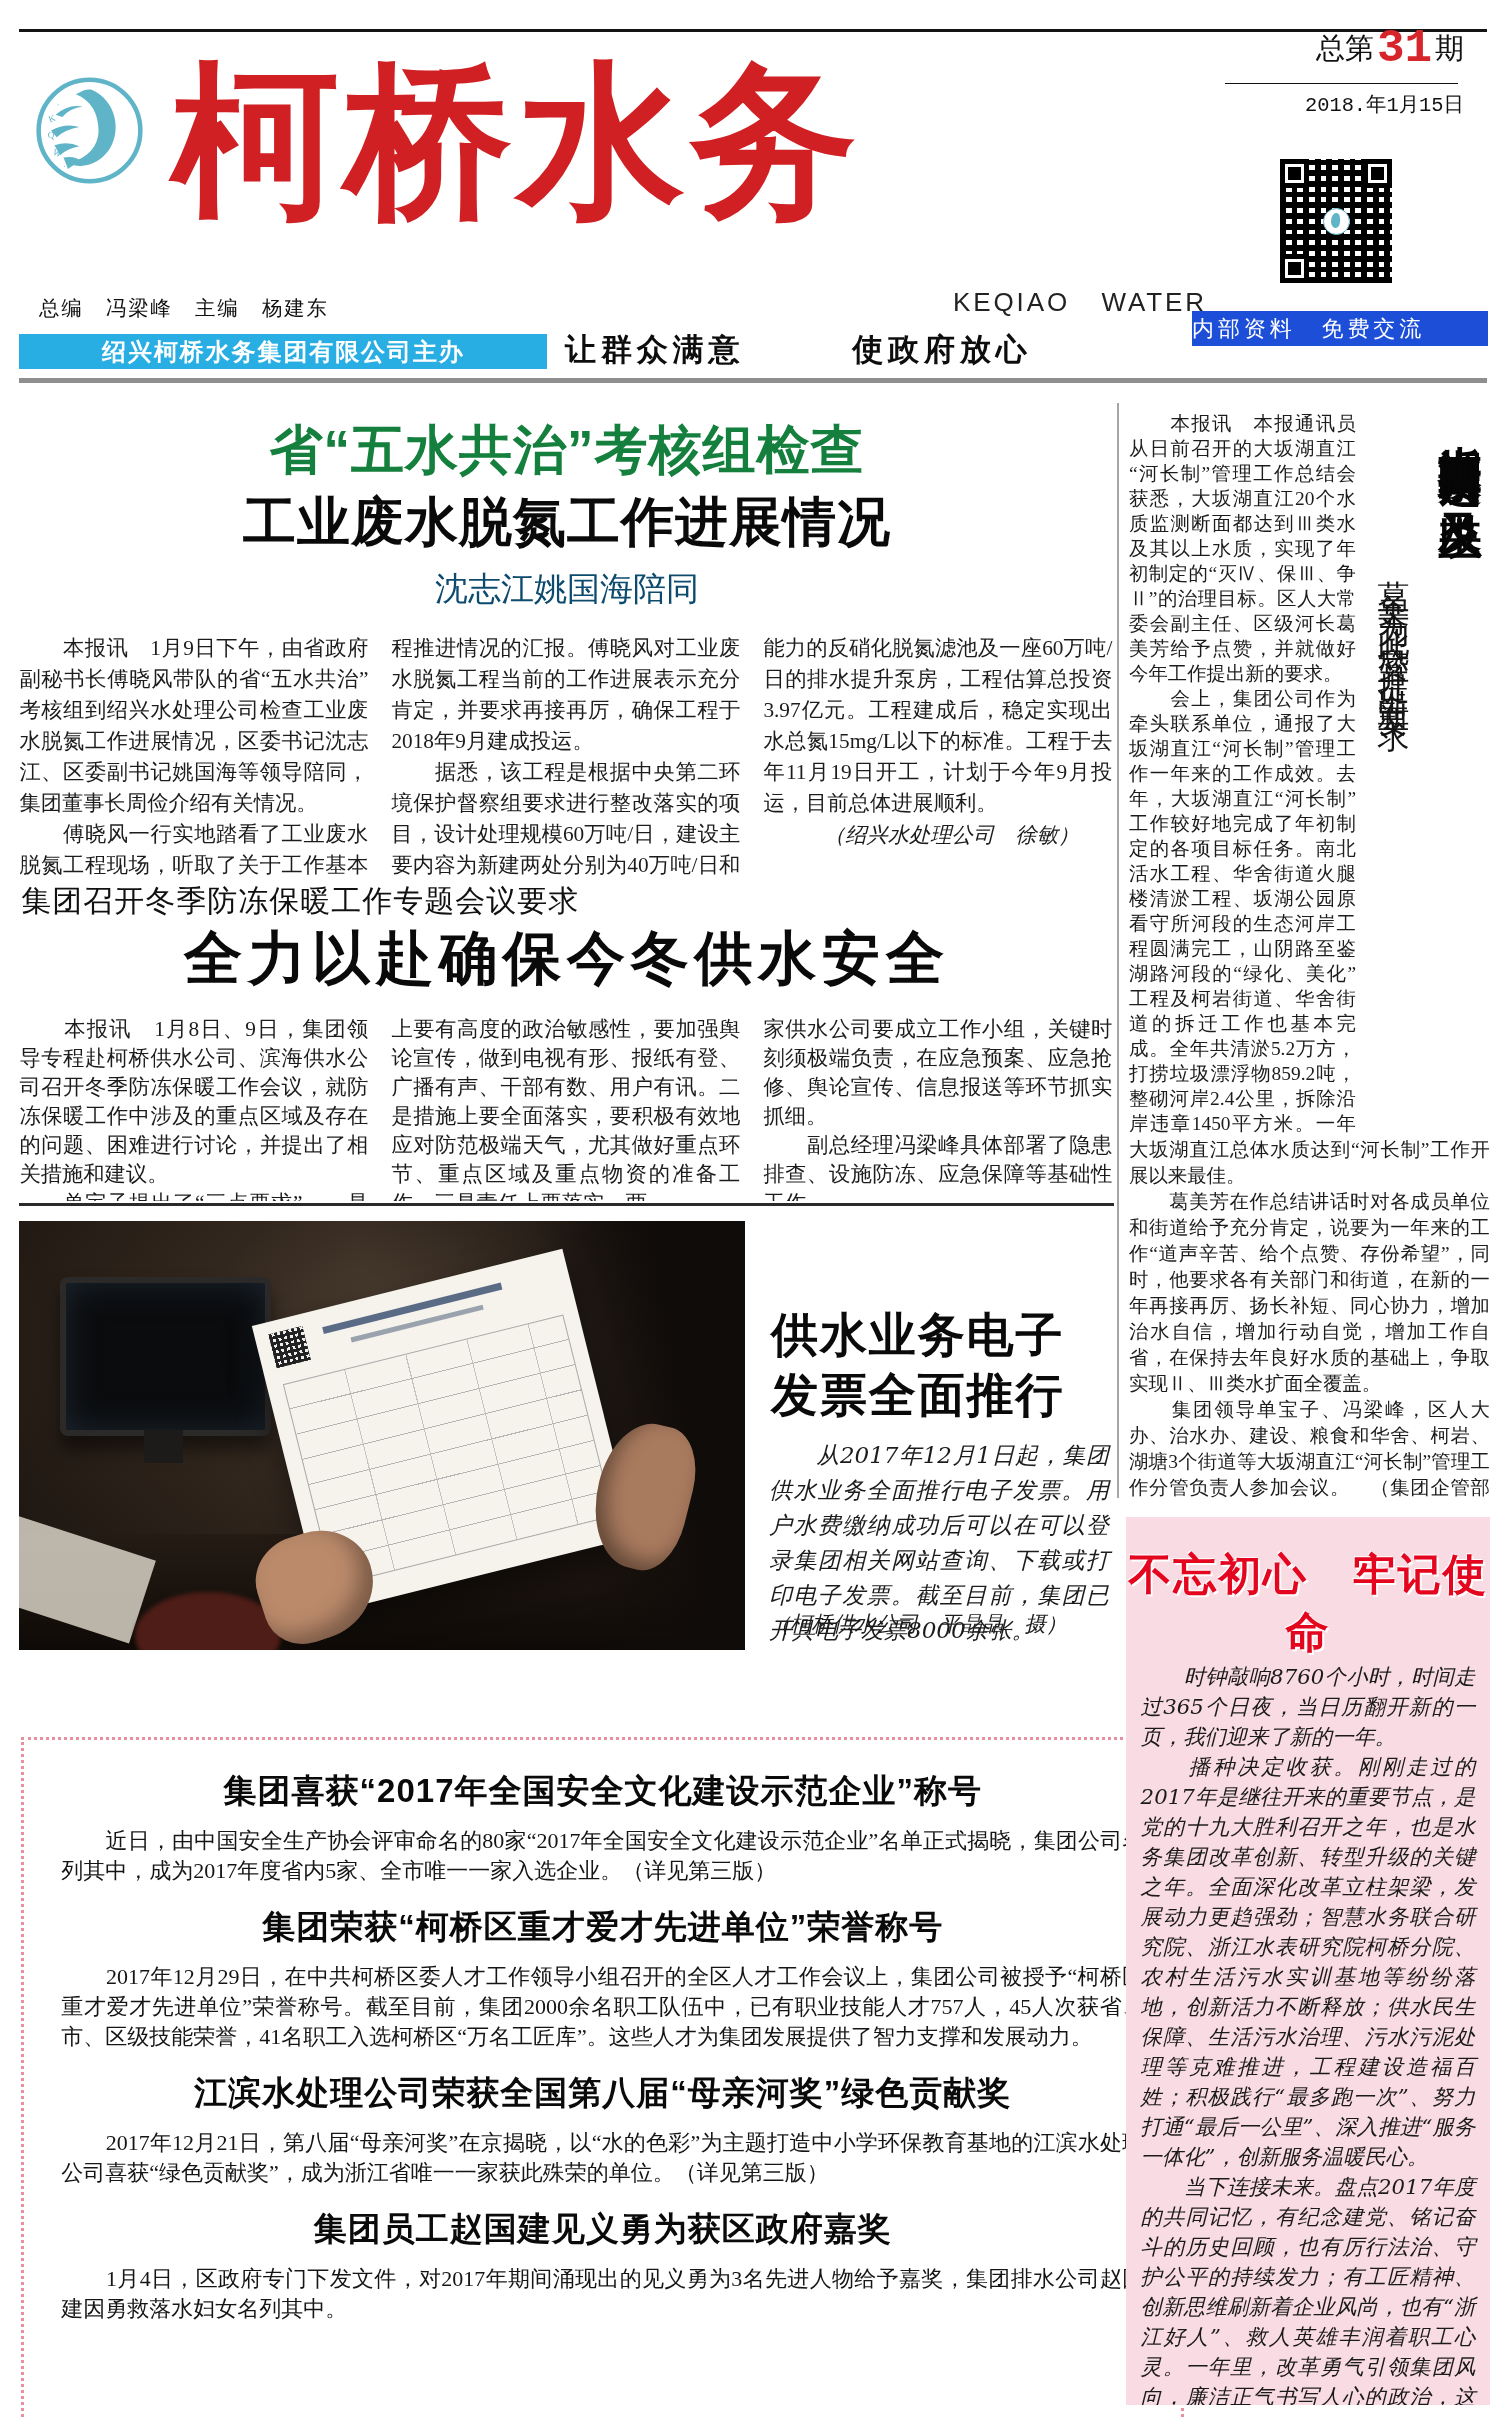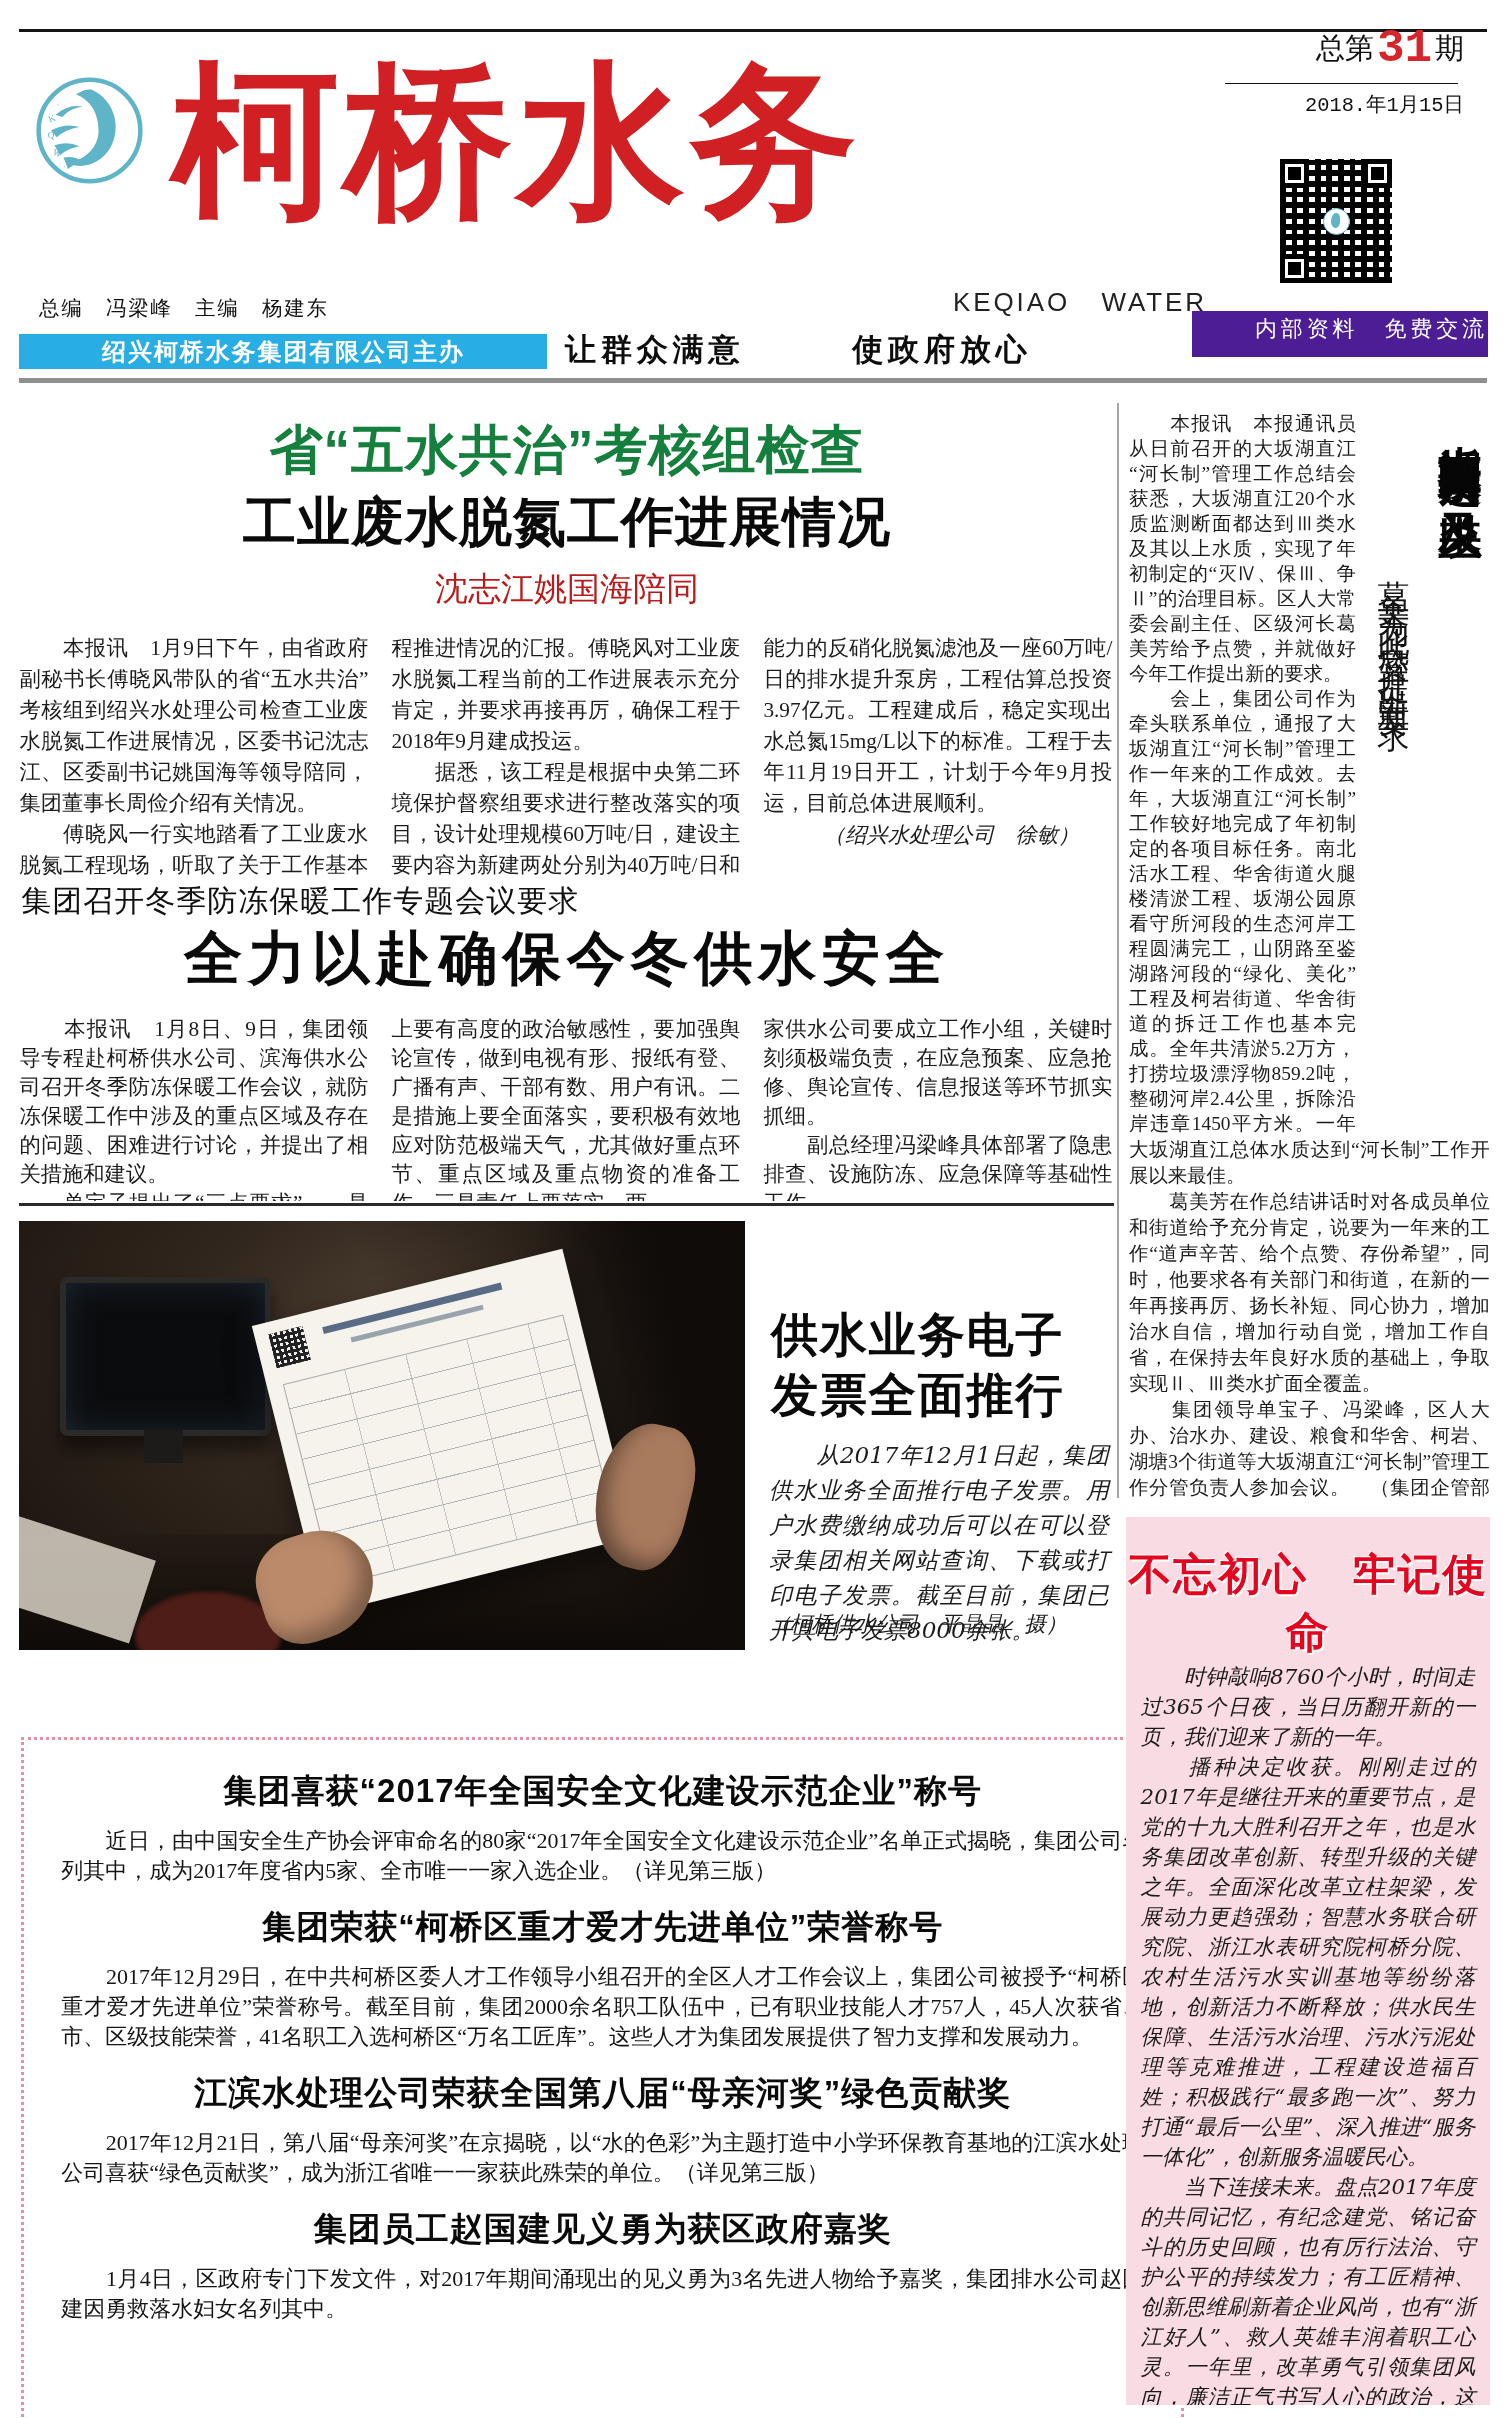--- a/index.html
+++ b/index.html
@@ -28,31 +28,31 @@
         background-image:
           repeating-linear-gradient(0deg, #000 0 5.8px, transparent 5.8px 10.7px),
           repeating-linear-gradient(90deg, #000 0 5.8px, #fff 5.8px 11.6px); }
   .qr .finder { position:absolute; width:29px; height:29px; background:#fff; border:5.8px solid #000; box-sizing:border-box; }
   .qr .finder::before { content:""; position:absolute; inset:2.9px; background:#000; }
   .qr .f-tl { left:0; top:0; } .qr .f-tr { right:0; top:0; } .qr .f-bl { left:0; bottom:0; }
   .qr .center-logo { position:absolute; left:43px; top:49px; width:25px; height:25px; border-radius:50%;
                      background:#fff; border:1.9px solid #5fb4c7; }
   .qr .center-logo::before { content:""; position:absolute; left:6.8px; top:3.9px; width:9.7px; height:15.5px;
                      background:#5fb4c7; border-radius:60% 40% 50% 50%; }
-  .neibu { left:1192px; top:311px; width:296px; height:46px; line-height:35px; background:#4c1d95;
-           color:#fff; font-size:22px; text-align:right; letter-spacing:3.9px; }
+  .neibu { left:1192px; top:311px; width:296px; height:35px; line-height:35px; background:#1d4ed8;
+           color:#fff; font-size:22px; text-align:left; letter-spacing:3.9px; }
   .org-bar { left:19.4px; top:334px; width:528px; height:35px; line-height:35px; background:#29aee4;
              color:#fff; font-size:24px; font-weight:bold; text-align:center; letter-spacing:1.9px; }
   .slogan { left:565px; top:329px; width:543px; font-size:31px; font-weight:bold; letter-spacing:4.9px; color:#0d0d0d; }
   .gray-rule { left:19.4px; top:378px; width:1468px; height:4.9px; background:#8f8f8f; }
 
   
   .a1-h1 { left:19.4px; top:415px; width:1095px; text-align:center; font-size:53px; font-weight:bold; letter-spacing:1px; color:#15803d; }
   .a1-h2 { left:19.4px; top:487px; width:1095px; text-align:center; font-size:53px; font-weight:bold; letter-spacing:1px; color:#0a0a0a; }
-  .a1-sub { left:19.4px; top:567px; width:1095px; text-align:center; font-size:33px; color:#b91c1c; }
+  .a1-sub { left:19.4px; top:567px; width:1095px; text-align:center; font-size:33px; color:#0c4a6e; }
   .cols3 { left:19.4px; width:1095px; display:flex; gap:23px; text-align:justify; overflow:hidden; }
   .cols3 .col { width:349px; }
   .a1-body { top:633px; height:248px; font-size:21.3px; line-height:31px; }
   .byline { text-align:right; padding-right:33px; font-family:"DejaVu Serif", serif; font-style:italic; }
 
   
   .a2-kicker { left:21.3px; top:881px; font-size:30px; color:#111; letter-spacing:1px; }
   .a2-head { left:19.4px; top:920px; width:1095px; text-align:center; font-size:58px; font-weight:bold; letter-spacing:5.8px; color:#0a0a0a; }
   .a2-body { top:1015px; height:186px; font-size:21.3px; line-height:29px; }
   .mid-rule { left:19.4px; top:1203px; width:1095px; height:2.9px; background:#2a2a2a; }

